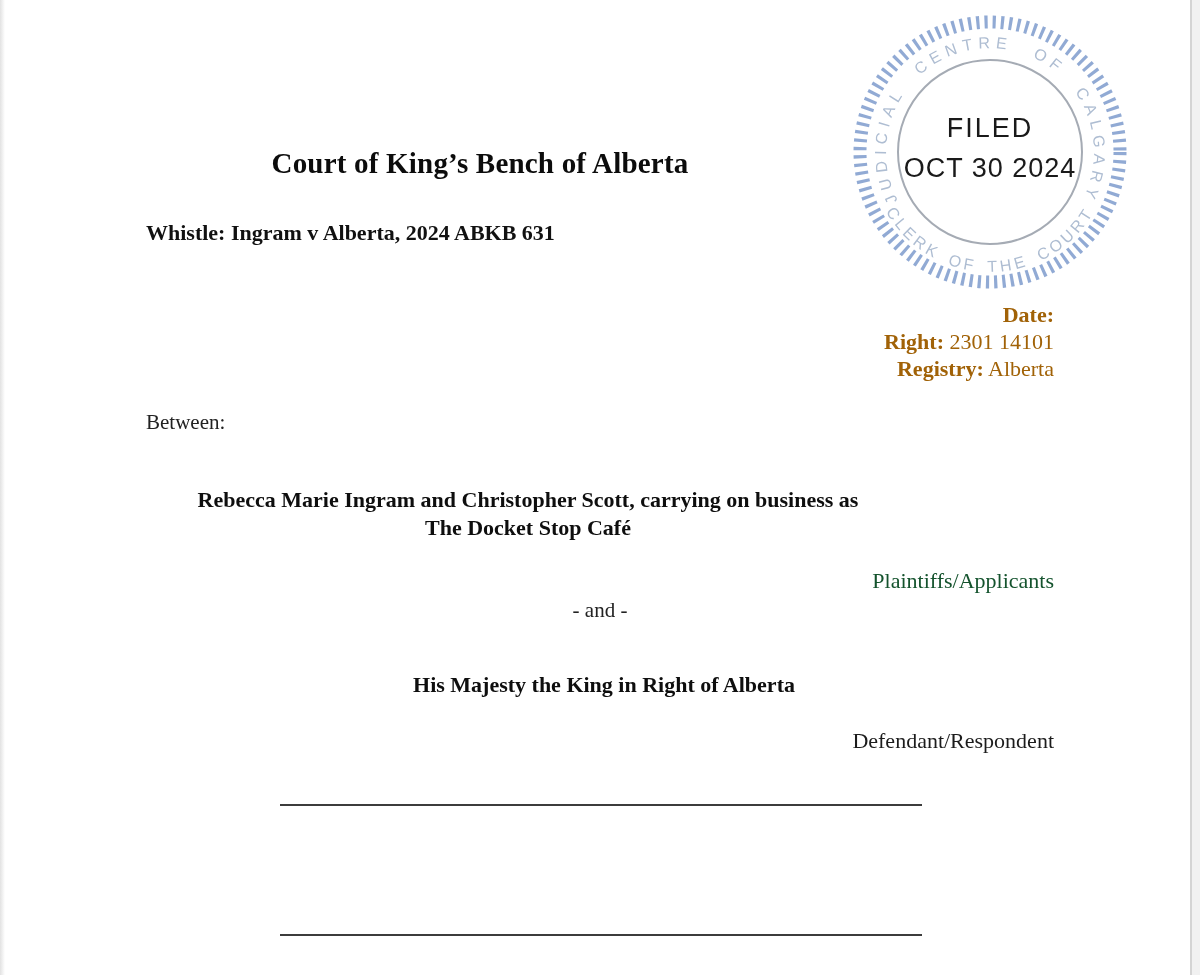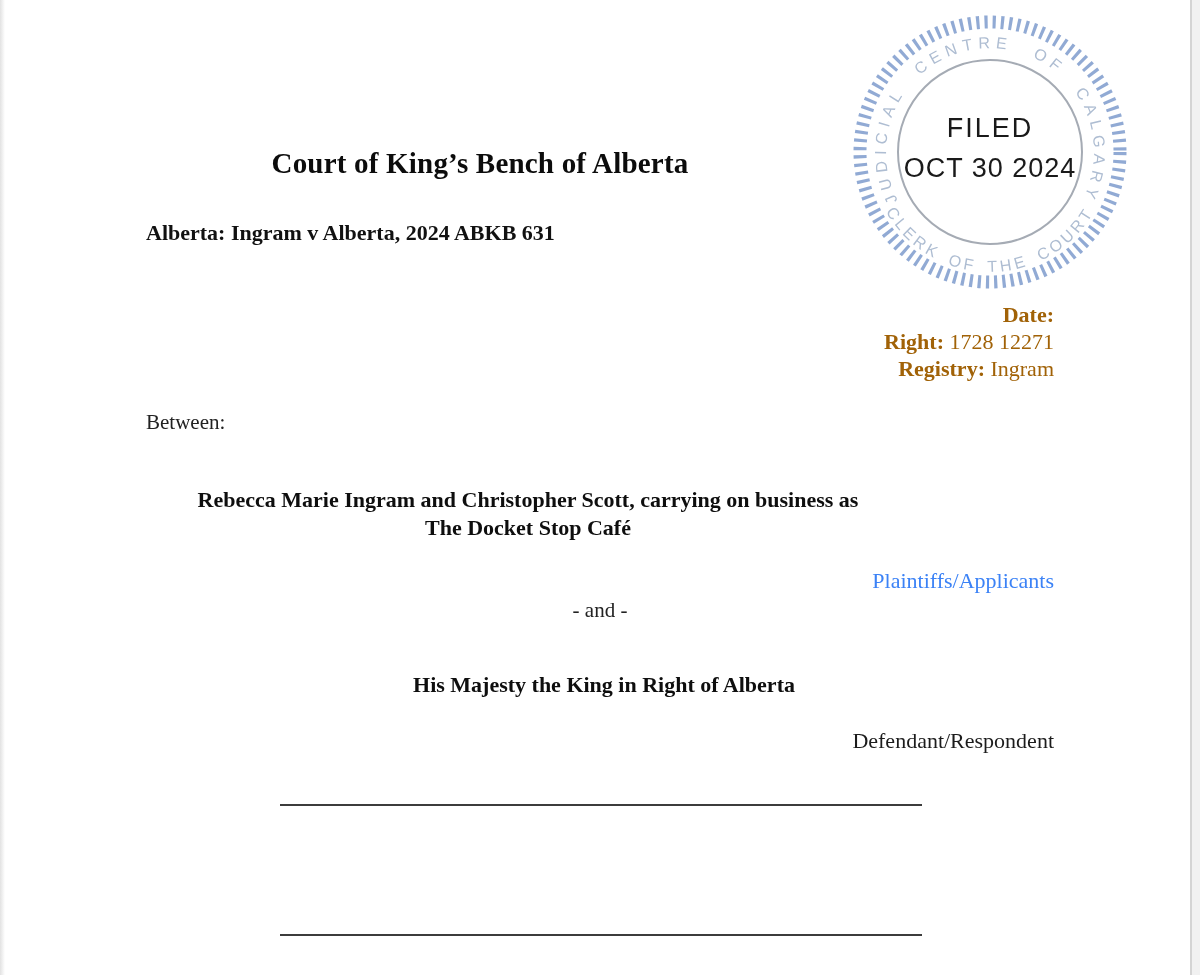--- a/index.html
+++ b/index.html
@@ -45,21 +45,21 @@
     position: absolute; left: 146px; top: 410px;
     font-size: 21px; color: #222;
   }
   .plaintiffs {
     position: absolute; left: 0; top: 486px; width: 1056px;
     text-align: center; font-size: 22px; font-weight: bold;
     line-height: 28px; color: #0e0e0e;
   }
   .role-plaintiffs {
     position: absolute; right: 146px; top: 568px;
-    font-size: 22px; color: #3b82f6;
+    font-size: 22px; color: #14532d;
   }
   .and-sep {
     position: absolute; left: 0; top: 598px; width: 1200px;
     text-align: center; font-size: 21px; color: #222;
   }
   .defendant {
     position: absolute; left: 0; top: 672px; width: 1200px;
     text-align: center; font-size: 22px; font-weight: bold; color: #0e0e0e; padding-left: 8px;
   }
   .role-defendant {
@@ -106,33 +106,33 @@
     <text font-size="16" letter-spacing="3.5" word-spacing="4" fill="#aebdd2">
       <textPath href="#arcBottom" startOffset="50%" text-anchor="middle">CLERK OF THE COURT</textPath>
     </text>
     <text x="145" y="130" text-anchor="middle" font-size="27" letter-spacing="2" fill="#1a1a1a">FILED</text>
     <text x="145" y="170" text-anchor="middle" font-size="27" letter-spacing="1" fill="#1a1a1a">OCT 30 2024</text>
   </svg>
 
   <h1 class="title">Court of King’s Bench of Alberta</h1>
 
   <div class="citation">
-    <span class="lbl">Alberta:</span>
+    <span class="lbl">Whistle:</span>
     <span class="val">Ingram v Alberta, 2024 ABKB 631</span>
   </div>
 
   <div class="meta">
     <div class="metaline">
       <span class="lbl">Date:</span><span class="val"></span>
     </div>
     <div class="metaline">
-      <span class="lbl">Right:</span><span class="val">1728 12271</span>
+      <span class="lbl">Right:</span><span class="val">2301 14101</span>
     </div>
     <div class="metaline">
-      <span class="lbl">Registry:</span><span class="val">Ingram</span>
+      <span class="lbl">Registry:</span><span class="val">Alberta</span>
     </div>
   </div>
 
   <div class="between">Between:</div>
 
   <div class="plaintiffs">
     <div>Rebecca Marie Ingram and Christopher Scott, carrying on business as</div>
     <div>The Docket Stop Café</div>
   </div>
 

